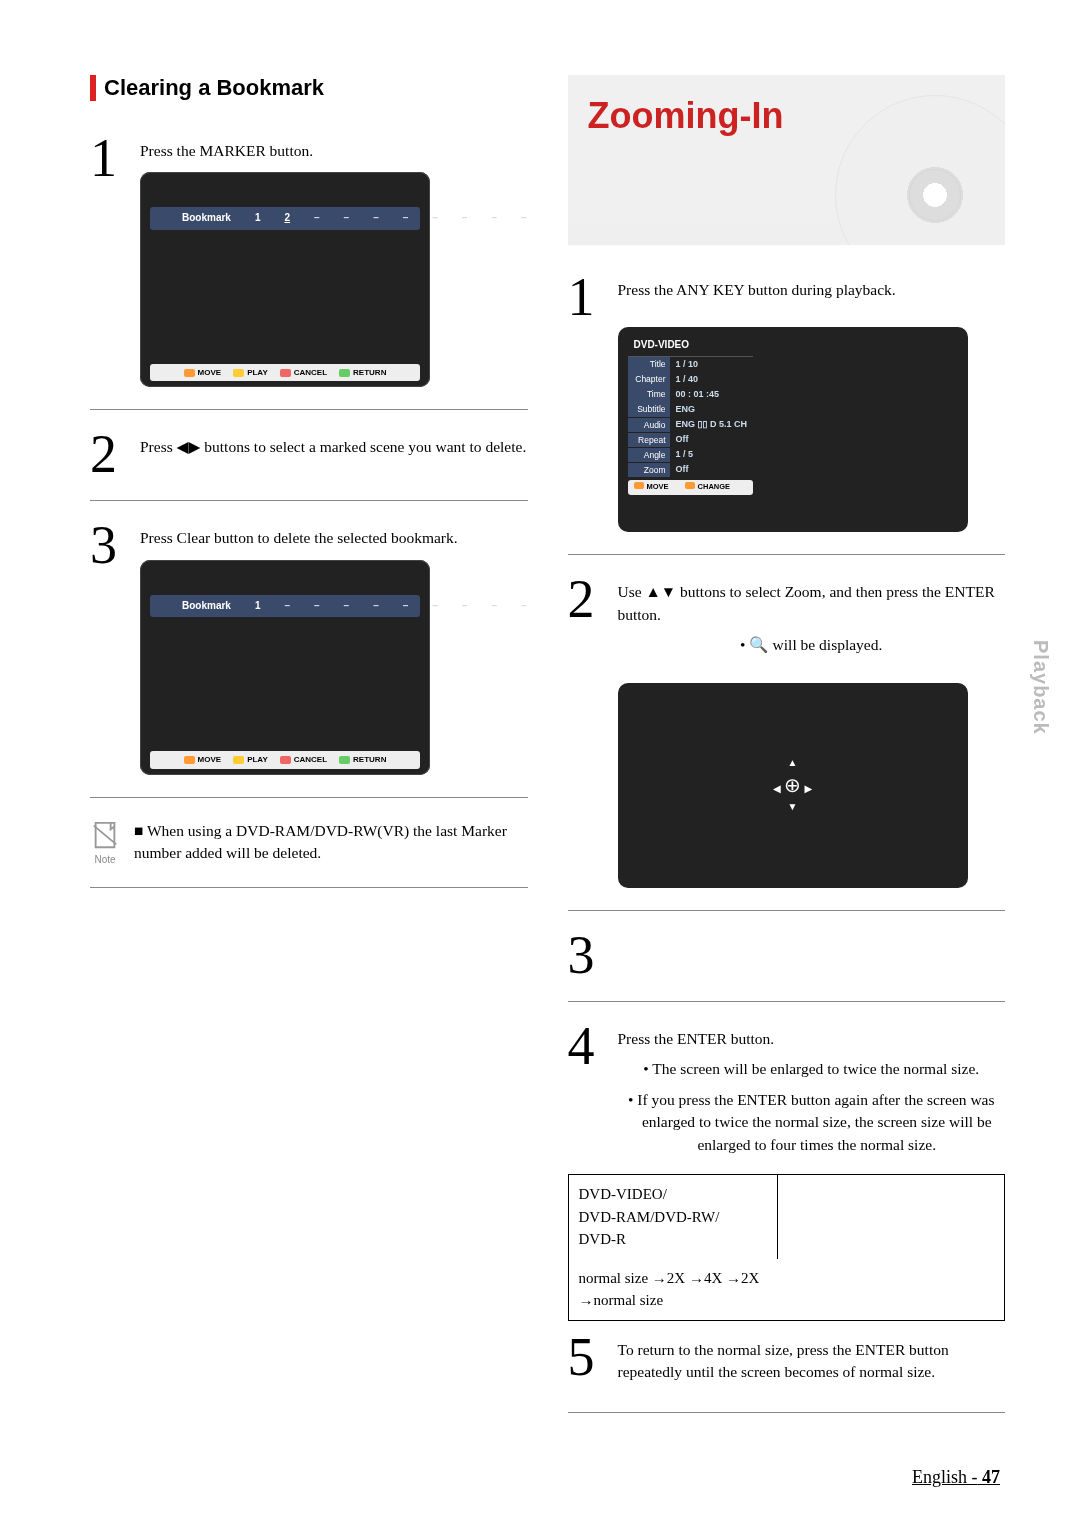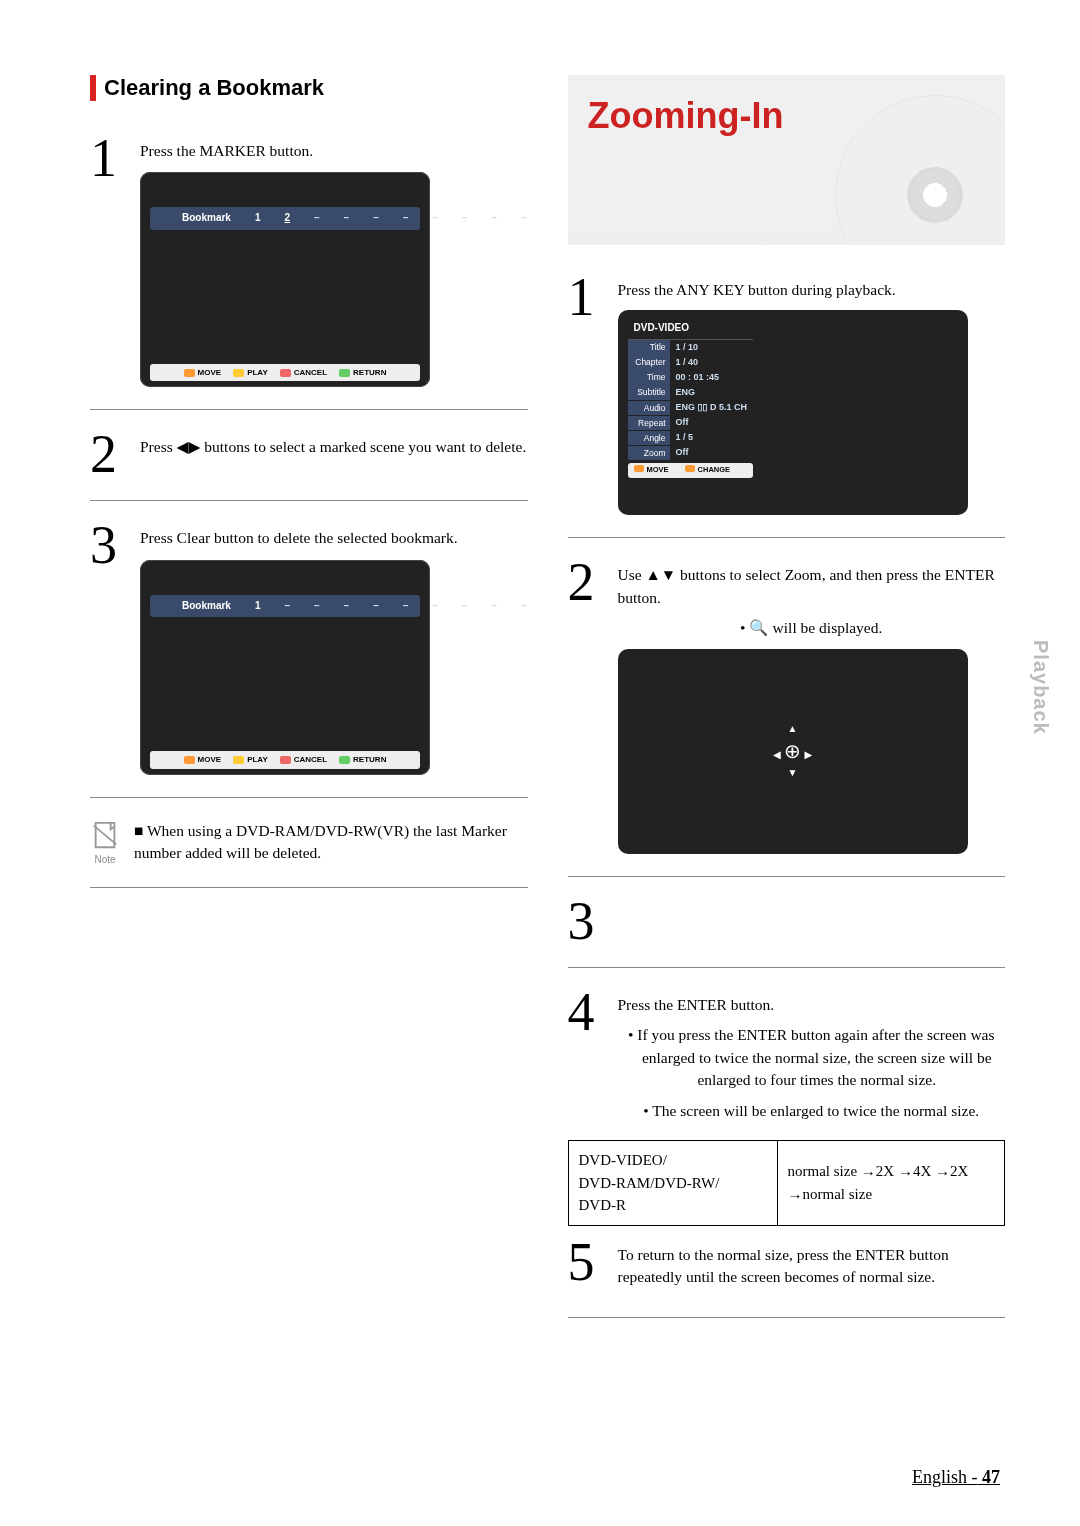--- a/index.html
+++ b/index.html
@@ -102,21 +102,21 @@
     margin-top: 10px;
     margin-left: 0px;
     position: relative;
     box-shadow: inset 0 0 0 1px #444;
   }
   .screen-small {
     background: #222;
     width: 350px;
     height: 205px;
     border-radius: 10px;
-    margin-top: 9px;
+    margin-top: 26px;
     position: relative;
   }
   .screen-footer {
     position: absolute;
     bottom: 6px;
     left: 10px;
     right: 10px;
     background: #eee;
     font-family: Arial, sans-serif;
     font-size: 8px;
@@ -228,20 +228,21 @@
   .note-text { font-size:15.5px; line-height:1.45; }
   .note-text::before{
     content:"■ ";
   }
   .zoom-table {
     border:1px solid #000;
     width:100%;
     margin:10px 0 14px 0;
     font-size:15px;
     display:flex;
+    flex-direction:column;
   }
   .zoom-table .c1 {
     border-right:1px solid #000;
     padding:8px 10px;
     width:48%;
     line-height:1.5;
   }
   .zoom-table .c2 {
     padding:8px 10px;
     width:52%;
@@ -475,22 +476,22 @@
         <div class="step-num">3</div>
       </div>
 
       <hr class="hr">
 
       <div class="step">
         <div class="step-num">4</div>
         <div class="step-body">
           <p>Press the ENTER button.</p>
           <ul class="bullet">
+            <li>The screen will be enlarged to twice the normal size.</li>
             <li>If you press the ENTER button again after the screen was enlarged to twice the normal size, the screen size will be enlarged to four times the normal size.</li>
-            <li>The screen will be enlarged to twice the normal size.</li>
           </ul>
         </div>
       </div>
 
       <div class="zoom-table">
         <div class="c1" style="white-space:pre-line;">DVD-VIDEO/
 DVD-RAM/DVD-RW/
 DVD-R</div>
         <div class="c2">normal size →2X →4X →2X →normal size</div>
       </div>

